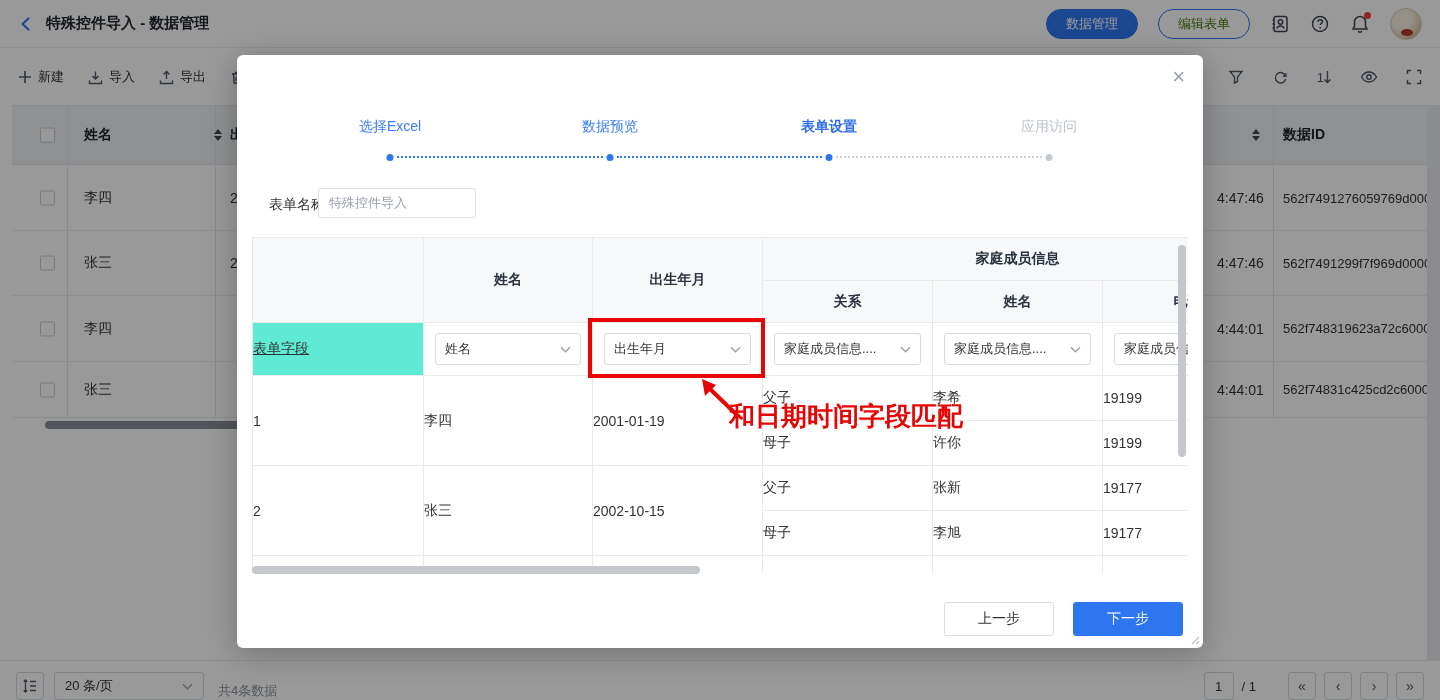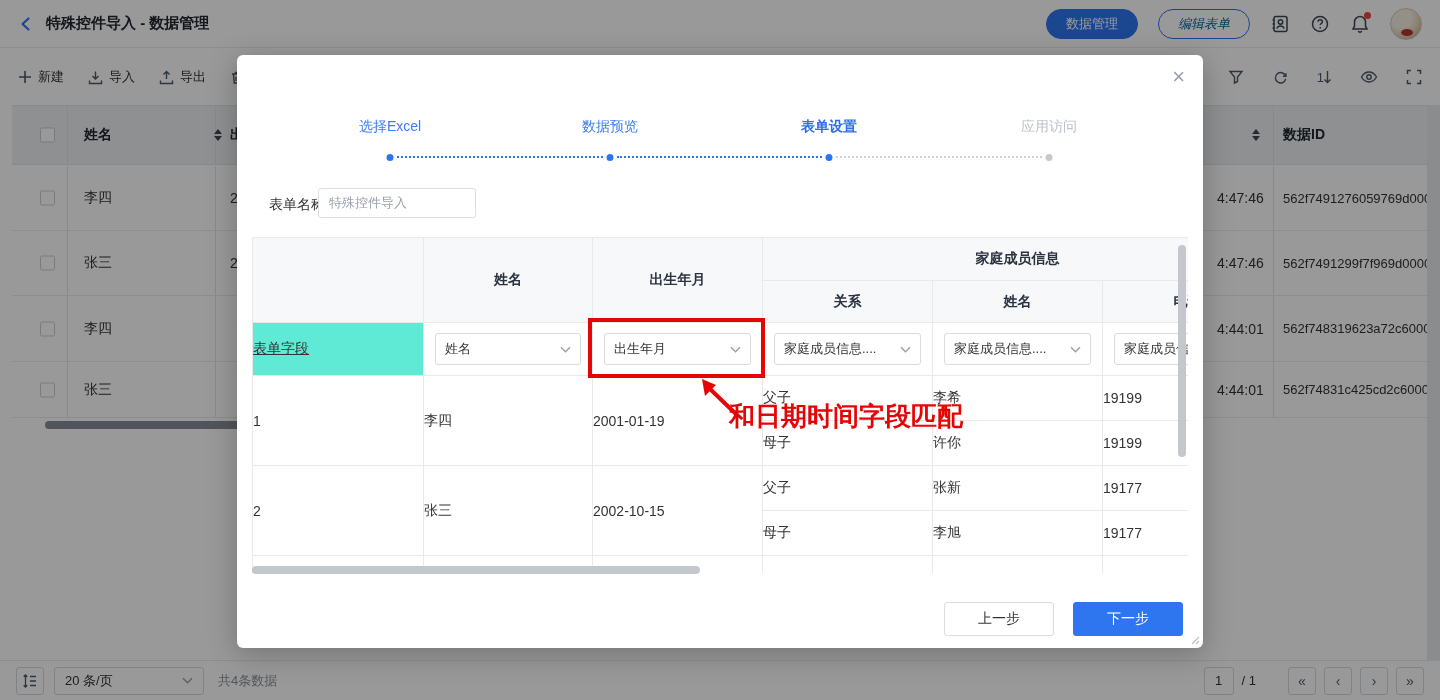--- a/index.html
+++ b/index.html
@@ -7,21 +7,21 @@
   .page { position:relative; width:1440px; height:700px; background:#fff; overflow:hidden; }
 
   
   .topbar { position:absolute; left:0; top:0; width:1440px; height:48px; background:#fff;
             border-bottom:1px solid #ebedf0; display:flex; align-items:center; padding:0 18px; }
   .back-ic { display:flex; align-items:center; margin-right:12px; cursor:pointer; }
   .tb-title { font-size:15px; font-weight:700; color:#20262e; }
   .tb-right { margin-left:auto; display:flex; align-items:center; gap:20px; }
   .pill { height:30px; padding:0 19px; border-radius:16px; font-size:13px; display:flex; align-items:center; cursor:pointer; }
   .pill-primary { background:#2e75f0; color:#fff; border:1px solid #2e75f0; }
-  .pill-outline { background:transparent; color:#0369a1; border:1px solid #2e75f0;font-style:italic; }
+  .pill-outline { background:transparent; color:#4d7c0f; border:1px solid #2e75f0; }
   .tb-ic { position:relative; display:flex; align-items:center; color:#3e4552; cursor:pointer; }
   .bell-dot { position:absolute; right:-1px; top:-2px; width:7px; height:7px; border-radius:50%; background:#f53f3f; }
   .avatar { width:32px; height:32px; border-radius:50%; background:radial-gradient(circle at 35% 30%, #f7f0e3 0 35%, #e4d6bd 60%, #b99d72 100%); border:1px solid #d8cbb2; position:relative; overflow:hidden; }
   .avatar::after { content:""; position:absolute; left:10px; bottom:3px; width:12px; height:7px; border-radius:50%; background:#b03a2e; }
 
   
   .toolbar { position:absolute; left:0; top:48px; width:1440px; height:58px; background:#fff;
              display:flex; align-items:center; padding:0 18px; }
   .tool-item { display:flex; align-items:center; gap:6px; font-size:13px; color:#333; margin-right:24px; cursor:pointer; }
   .tool-item svg { color:#4e5969; }
@@ -40,21 +40,21 @@
          border:1px solid #c7cdd6; border-radius:2px; background:#fff; }
   .sorticon { display:inline-flex; flex-direction:column; gap:2px; margin-left:8px; }
   .sorticon i { width:0; height:0; border-left:4px solid transparent; border-right:4px solid transparent; }
   .sorticon .up { border-bottom:5px solid #3e4552; }
   .sorticon .down { border-top:5px solid #3e4552; }
   .bg-hscroll { position:absolute; left:45px; top:421px; width:1152px; height:8px; border-radius:4px; background:#878d96; }
   .pg-vtrack { position:absolute; left:1427px; top:105px; width:13px; height:556px; background:#e8eaed; }
 
   
   .bottombar { position:absolute; left:0; top:660px; width:1440px; height:40px; background:#fff; border-top:1px solid #e8eaee;
-               display:flex; align-items:center; padding:0 16px; }
+               display:flex; align-items:flex-end; padding:0 16px; }
   .sq { height:28px; border:1px solid #d4d9e0; border-radius:3px; background:#fff; display:flex; align-items:center; justify-content:center; color:#4e5969; cursor:pointer; }
   .rowh-btn { width:28px; margin-right:10px; }
   .psel { width:150px; height:28px; border:1px solid #d4d9e0; border-radius:3px; display:flex; align-items:center; justify-content:space-between; padding:0 10px; font-size:13px; color:#333; cursor:pointer; }
   .total-txt { margin-left:14px; font-size:13px; color:#8a919c; }
   .bb-right { margin-left:auto; display:flex; align-items:center; gap:8px; }
   .pgno { width:30px; font-size:13px; color:#333; }
   .pgtotal { font-size:13px; color:#333; margin-right:24px; }
   .nav { width:28px; font-size:14px; }
 
   

